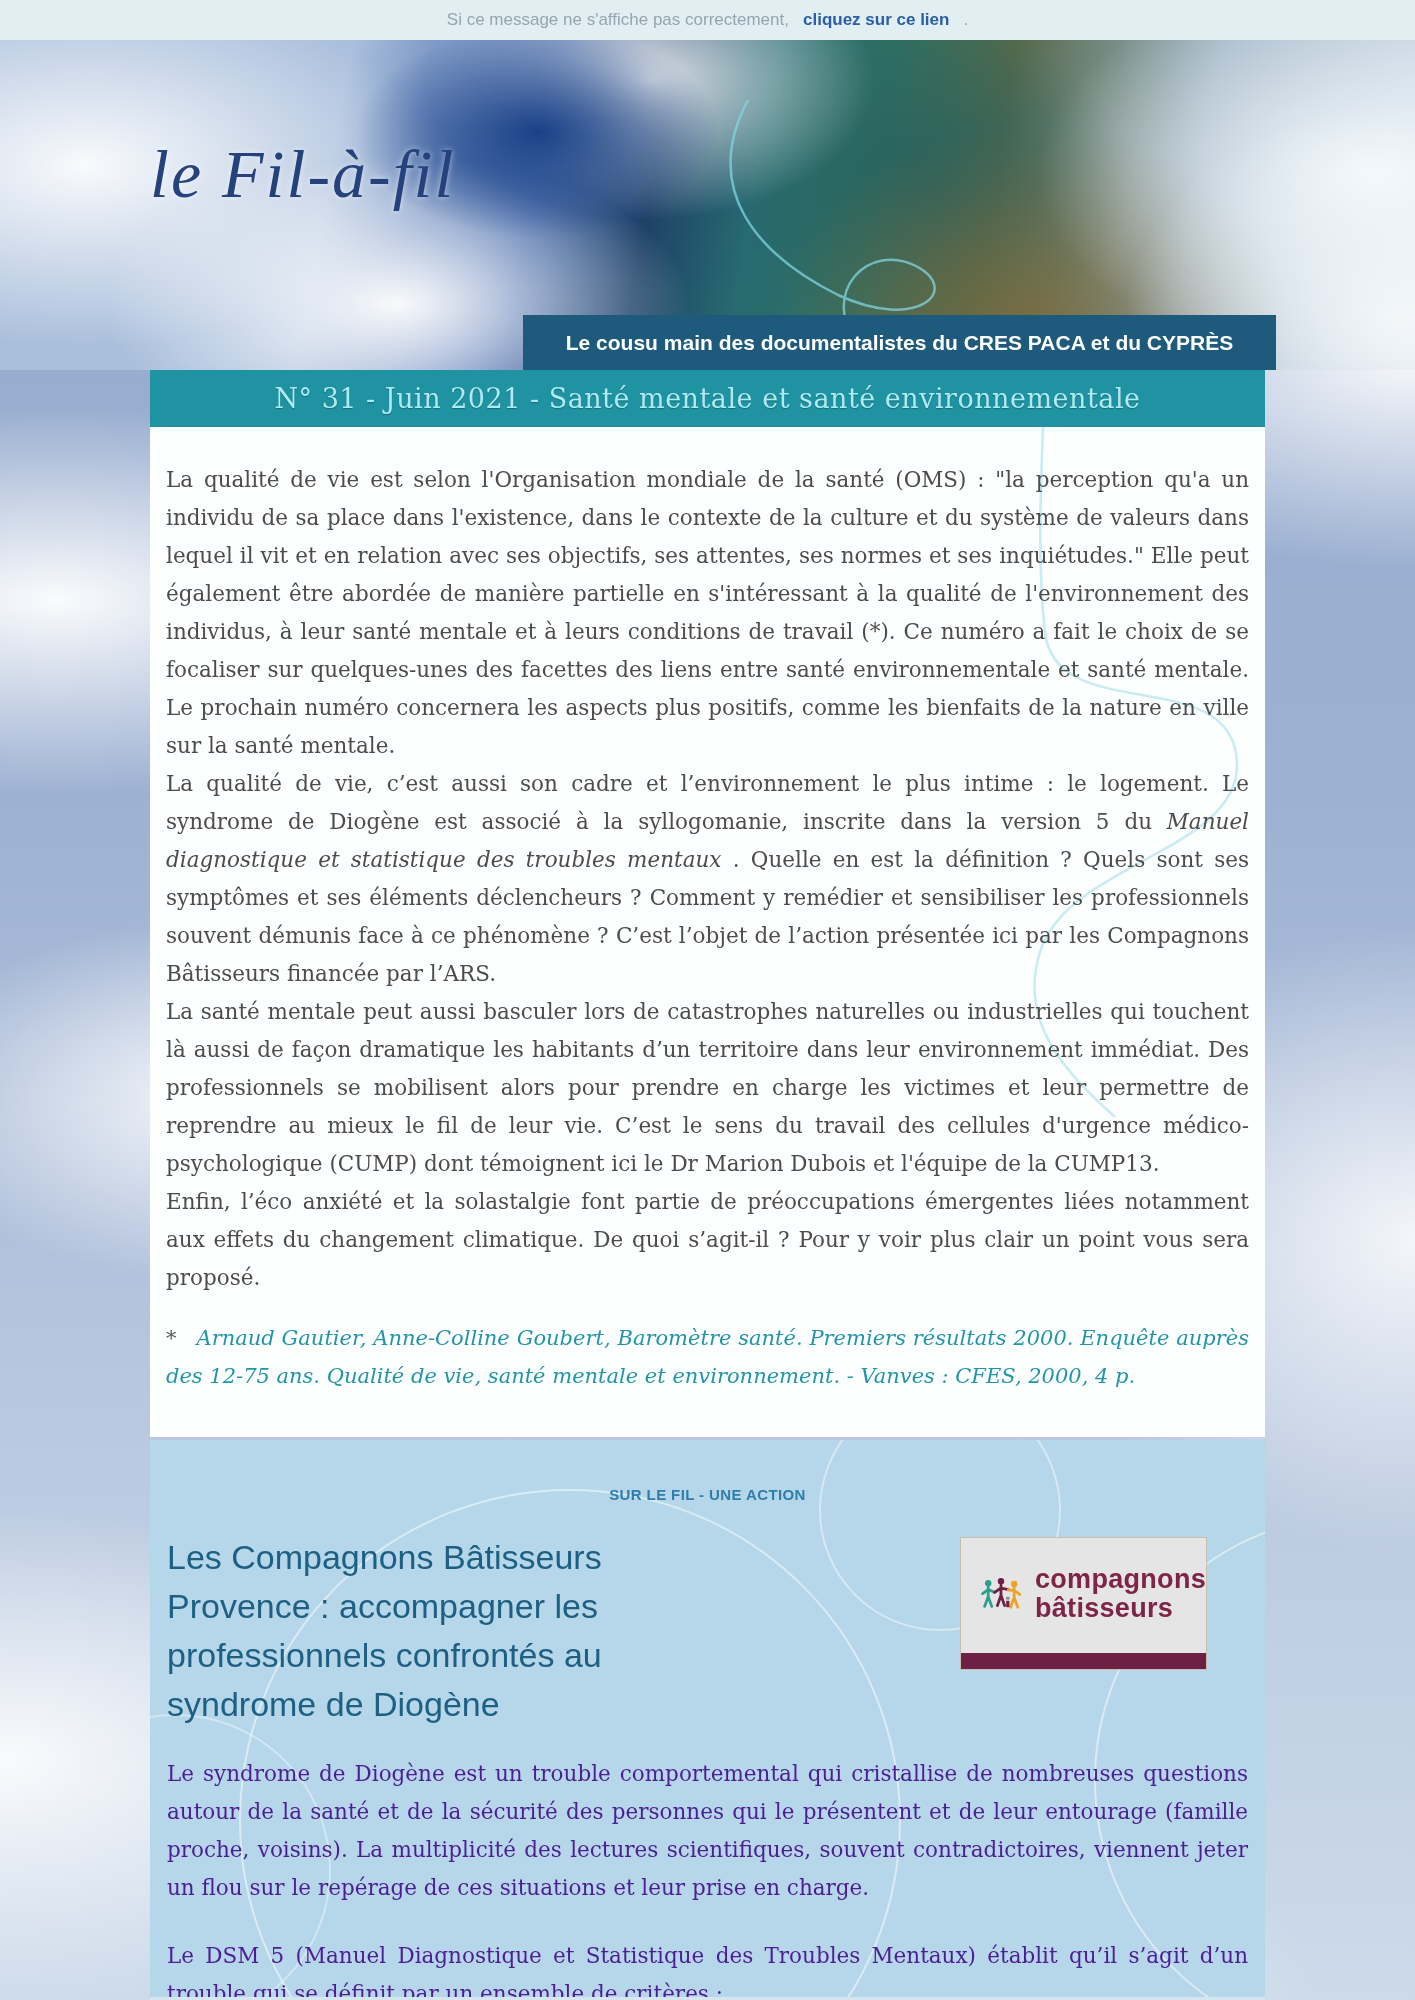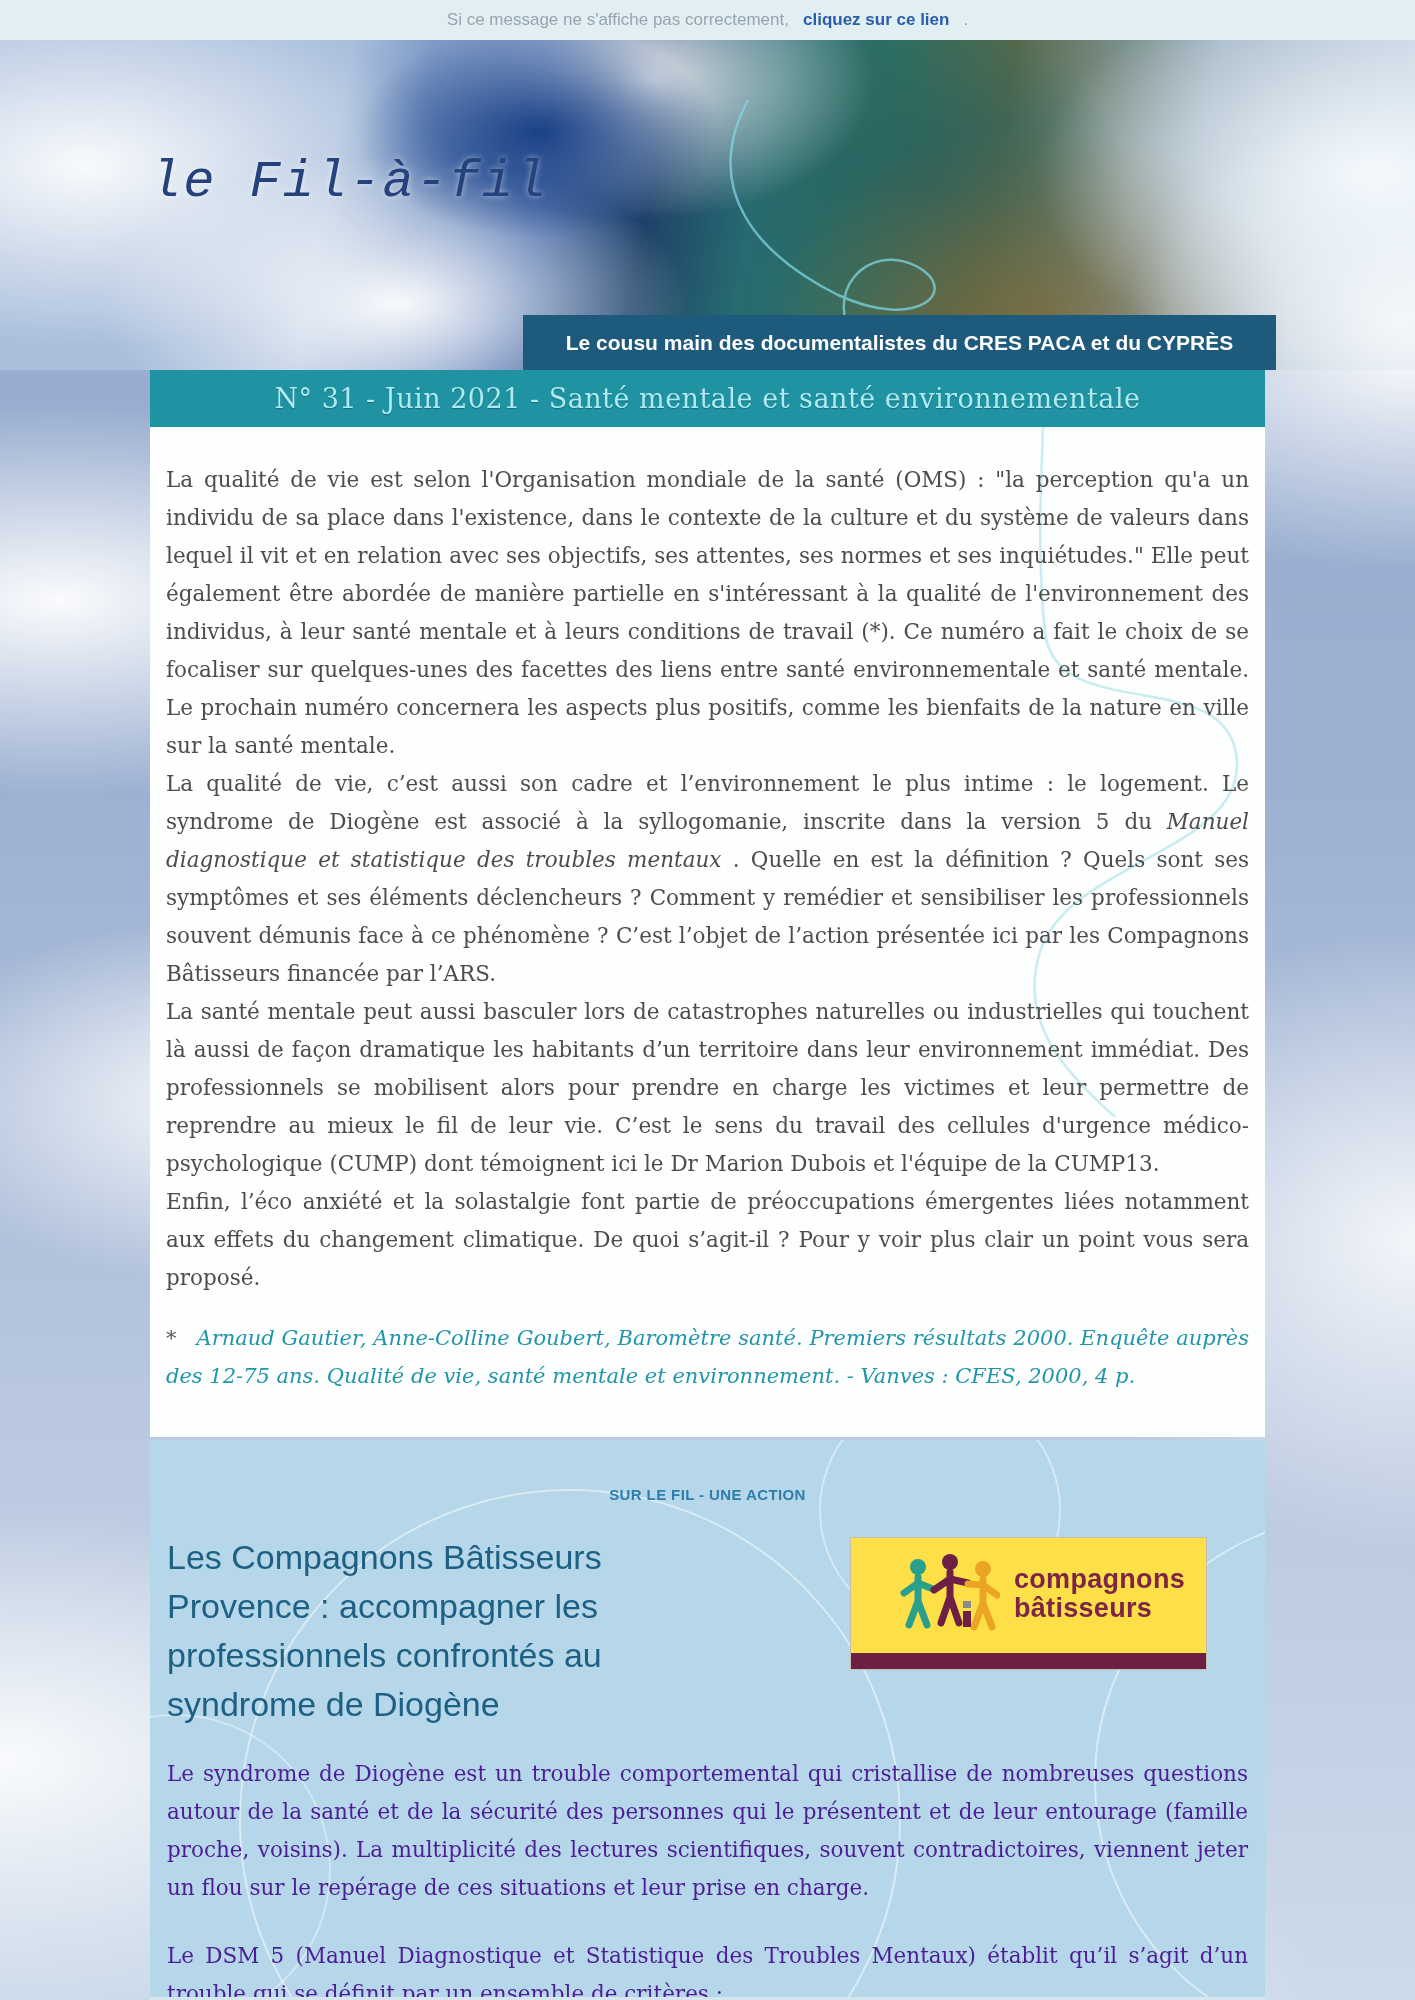--- a/index.html
+++ b/index.html
@@ -36,24 +36,23 @@
       radial-gradient(ellipse 320px 200px at 46% 12%, rgba(255,255,255,.85), rgba(255,255,255,0) 70%),
       radial-gradient(ellipse 540px 320px at 97% 40%, rgba(245,250,253,.95), rgba(245,250,253,0) 62%),
       radial-gradient(ellipse 460px 360px at 99% 85%, rgba(255,255,255,.8), rgba(255,255,255,0) 60%),
       radial-gradient(ellipse 430px 330px at 73% 85%, rgba(121,106,60,.85), rgba(121,106,60,0) 60%),
       radial-gradient(ellipse 300px 260px at 66% 45%, rgba(38,96,94,.9), rgba(38,96,94,0) 65%),
       linear-gradient(100deg,#aabfdc 24%,#3b60a4 38%,#1e4168 46%,#276a70 53%,#2f6f62 61%,#54694b 69%,#9fb3c4 83%,#c6d6e5 100%);
   }
   .header-swirl{position:absolute;inset:0;pointer-events:none;}
   .script-logo{
     position:absolute;left:150px;top:95px;
-    font-family:Liberation Mono, monospace;font-style:italic;
-    font-size:52px;color:#25427d;letter-spacing:2px;
+    font-family:Liberation Serif, serif;font-style:italic;
+    font-size:68px;color:#25427d;letter-spacing:2px;
     text-shadow:0 0 6px rgba(255,255,255,.55);
-    margin-top:18px;
   }
   .banner{
     position:absolute;left:523px;top:275px;width:753px;height:55px;
     background:#1d5a7b;color:#ffffff;
     font-family:"Liberation Sans", sans-serif;font-weight:bold;font-size:21px;
     display:flex;align-items:center;justify-content:center;text-align:center;
   }
   
   .content-col{position:relative;margin-left:150px;width:1115px;}
   .issue-bar{
@@ -91,23 +90,23 @@
     letter-spacing:.4px;color:#2e7dab;text-align:center;
   }
   .action-head{position:relative;z-index:1;display:flex;align-items:flex-start;margin-top:30px;}
   .action-title{
     width:490px;flex:none;
     font-family:"Liberation Sans", sans-serif;font-size:34px;line-height:49px;
     color:#1d6083;
   }
   .head-spacer{flex:1;}
   .logo-card{
-    flex:none;width:357px;height:133px;margin-right:41px;margin-top:4px;
-    background:#fde047;border:1px solid #c8beb0;box-sizing:border-box;
-    position:relative;cursor:pointer;padding-left:29px;
+    flex:none;width:247px;height:133px;margin-right:41px;margin-top:4px;
+    background:#e5e5e5;border:1px solid #c8beb0;box-sizing:border-box;
+    position:relative;cursor:pointer;
   }
   .logo-inner{display:flex;align-items:center;height:112px;padding-left:20px;gap:14px;}
   .logo-text{
     font-family:"Liberation Sans", sans-serif;font-weight:bold;font-size:27px;
     line-height:29px;color:#7e2547;letter-spacing:.3px;
   }
   .logo-bar{position:absolute;left:0;right:0;bottom:0;height:16px;background:#6d1f44;}
   .blue-section p.body{
     position:relative;z-index:1;margin:0;
     font-size:21.5px;line-height:38px;color:#4c1d95;text-align:justify;

